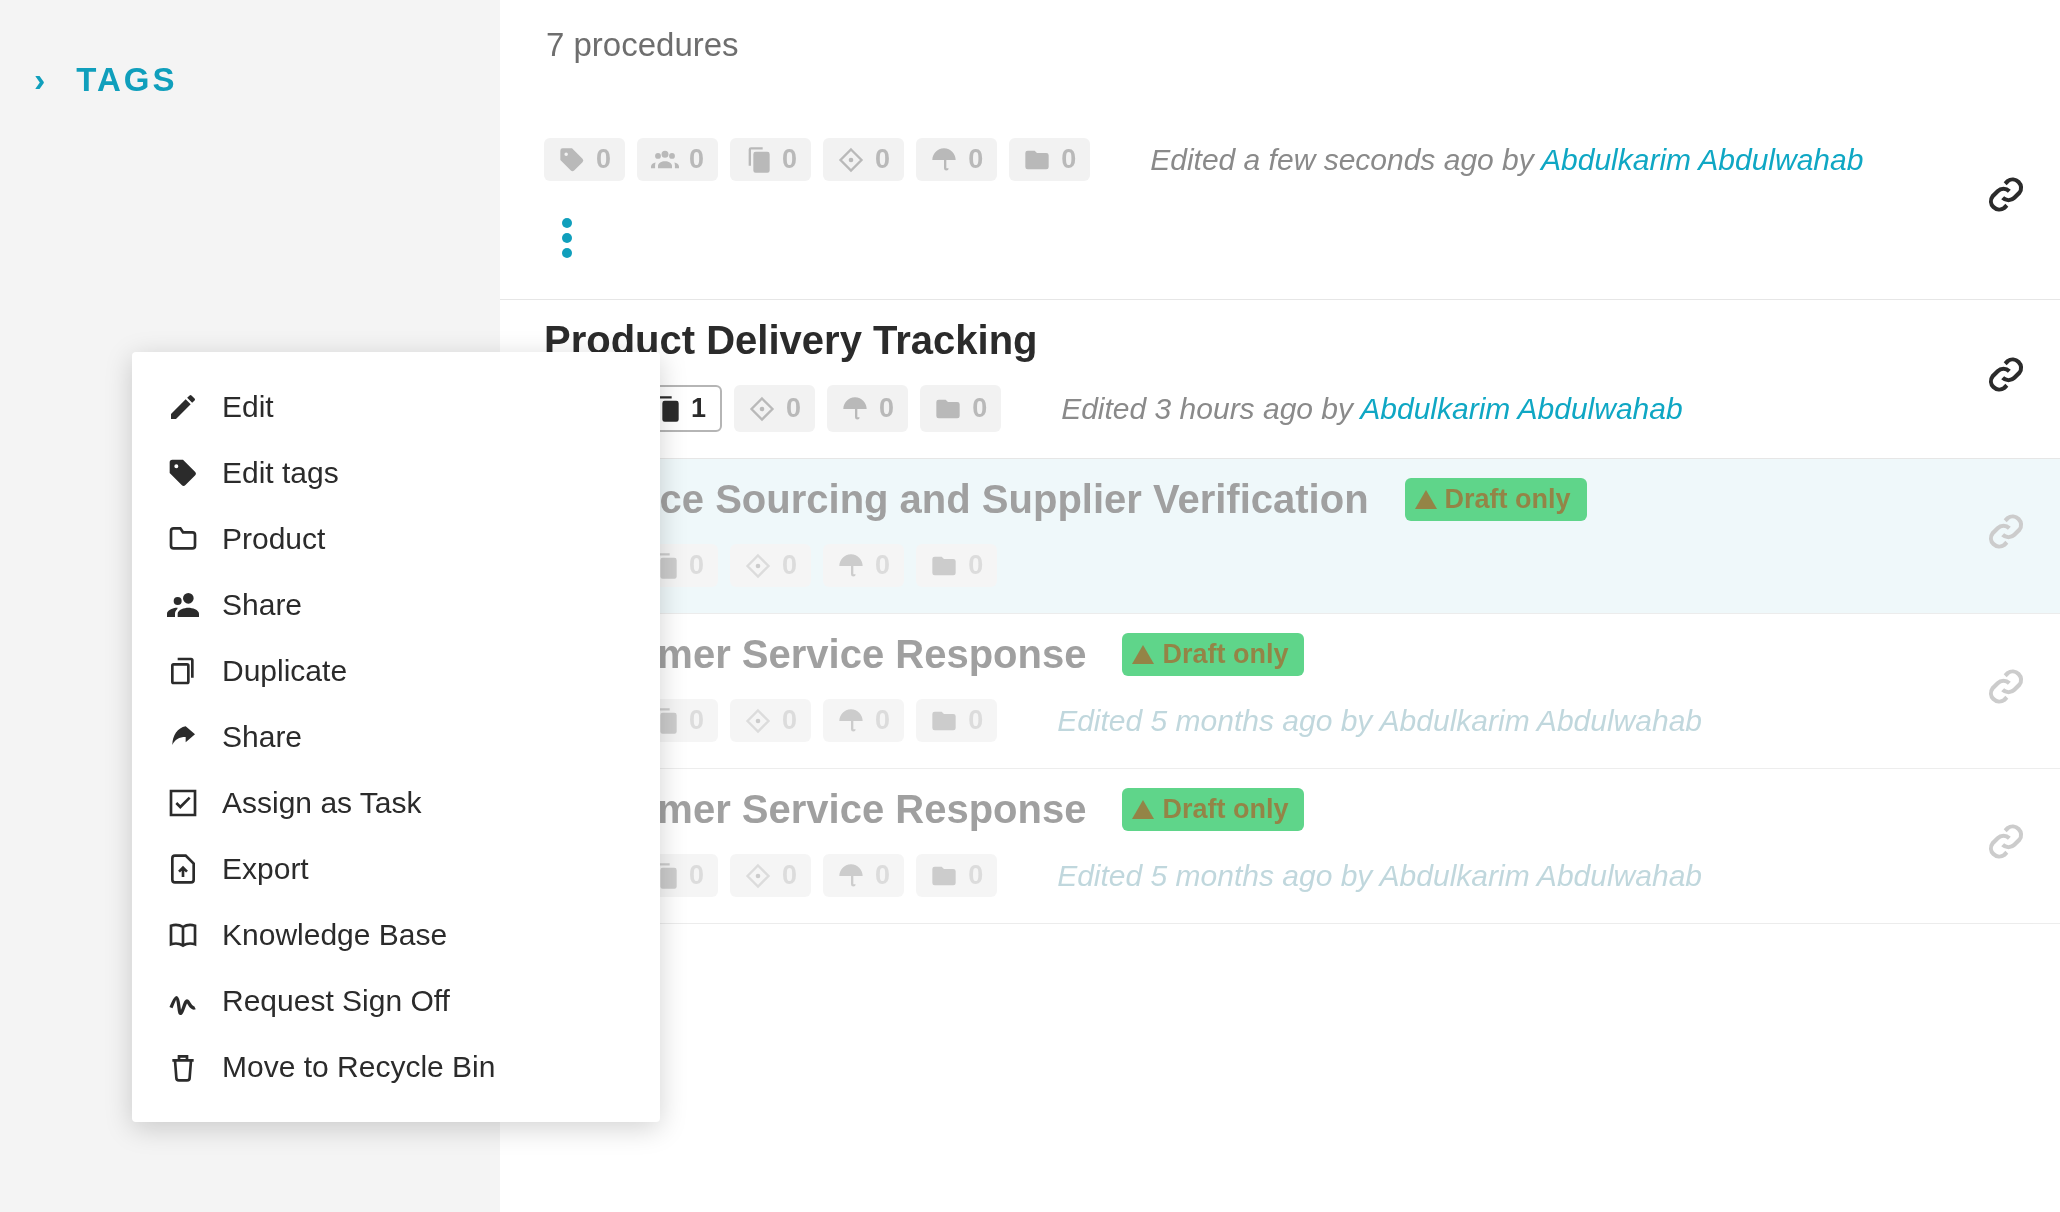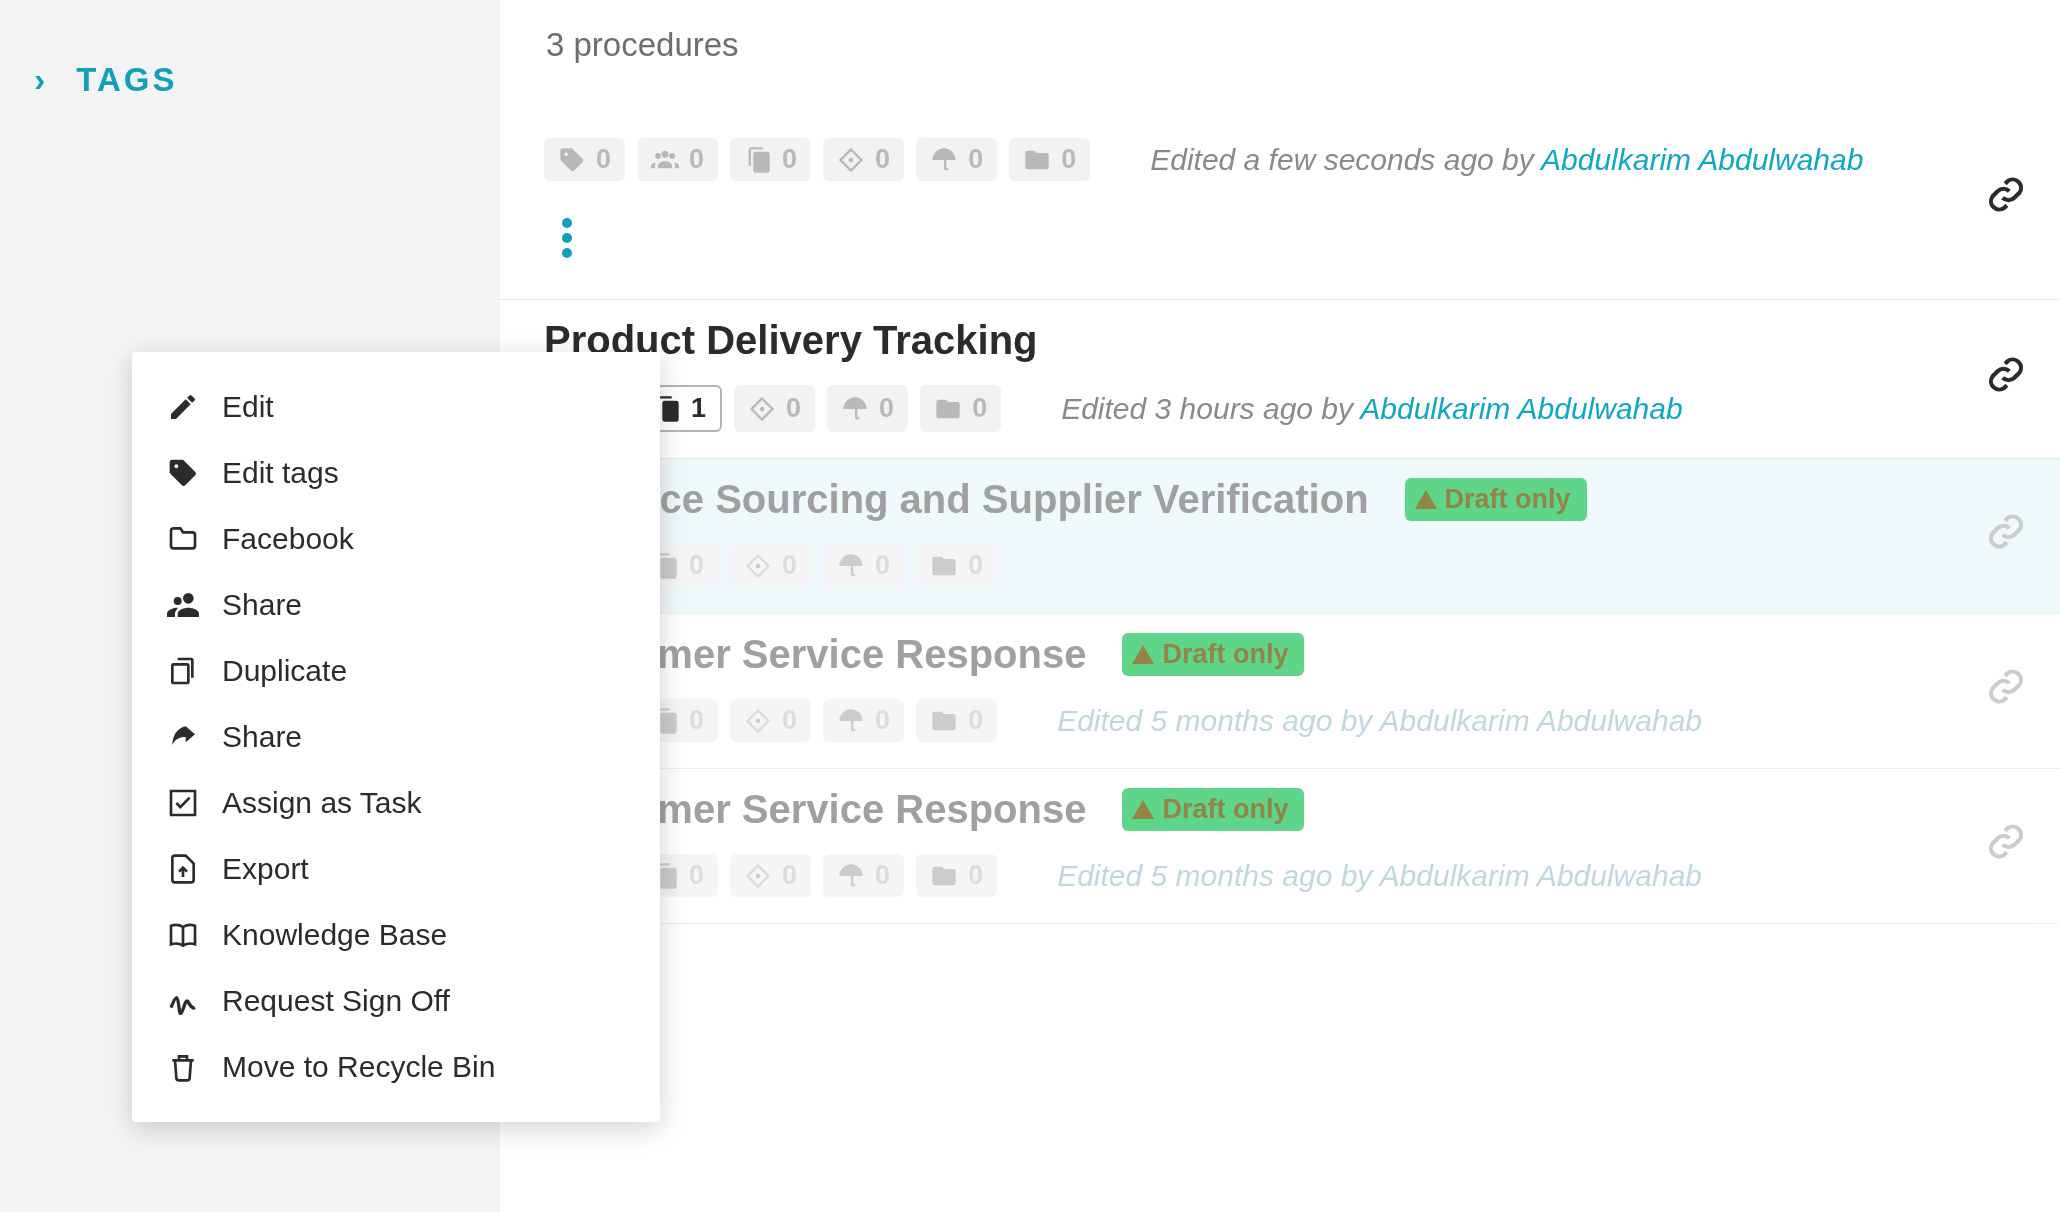--- a/index.html
+++ b/index.html
@@ -45,21 +45,21 @@
 
 <div class="page">
   <div class="sidebar">
     <div class="tags-row">
       <span class="chev">›</span>
       <span>TAGS</span>
     </div>
   </div>
 
   <div class="main">
-    <div class="proc-count">3 procedures</div>
+    <div class="proc-count">7 procedures</div>
     <div class="items" id="items">
         <div class="item"><div class="meta-row">
             <div class="stats">
               <div class="stat">
                 <svg viewBox="0 0 24 24">
                   <path d="M21 11l-9-9H4a2 2 0 0 0-2 2v8l9 9a2 2 0 0 0 2.83 0L21 13.83A2 2 0 0 0 21 11zM7 8.5A1.5 1.5 0 1 1 7 5.5 1.5 1.5 0 0 1 7 8.5z"></path>
                 </svg>
                 <span>0</span>
               </div>
               <div class="stat">
@@ -295,21 +295,21 @@
           </svg>
         </span>
         <span>Edit tags</span>
       </div>
       <div class="ctx-item">
         <span class="ci">
           <svg viewBox="0 0 24 24">
             <path fill="none" stroke="#2b2b2b" stroke-width="2" d="M3 6a2 2 0 0 1 2-2h5l2 3h7a2 2 0 0 1 2 2v8a2 2 0 0 1-2 2H5a2 2 0 0 1-2-2V6z"></path>
           </svg>
         </span>
-        <span>Facebook</span>
+        <span>Product</span>
       </div>
       <div class="ctx-item">
         <span class="ci">
           <svg viewBox="0 0 24 24">
             <path d="M16 11a4 4 0 1 0-4-4 4 4 0 0 0 4 4zM8 12a3 3 0 1 0-3-3 3 3 0 0 0 3 3zm8 2c-3 0-8 1.5-8 4.5V21h16v-2.5C24 15.5 19 14 16 14zM8 14c-.5 0-1 .03-1.5.1C4 14.7 0 16 0 18.5V21h6v-2.5c0-1.3.6-2.4 1.6-3.3A13 13 0 0 0 8 14z"></path>
           </svg>
         </span>
         <span>Share</span>
       </div>
       <div class="ctx-item">

